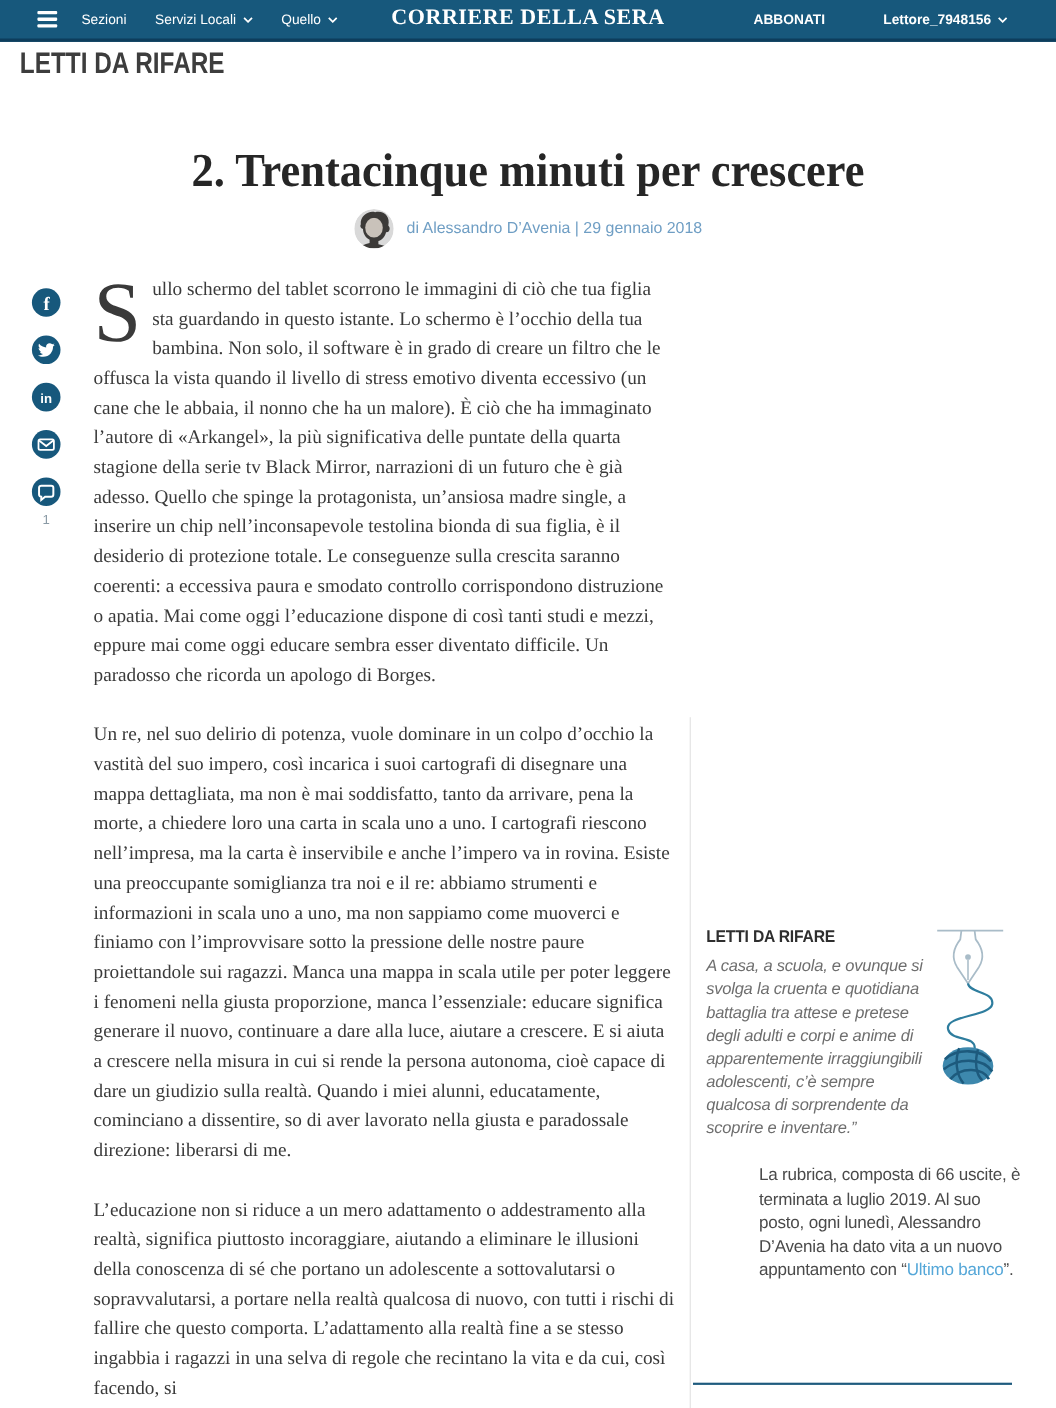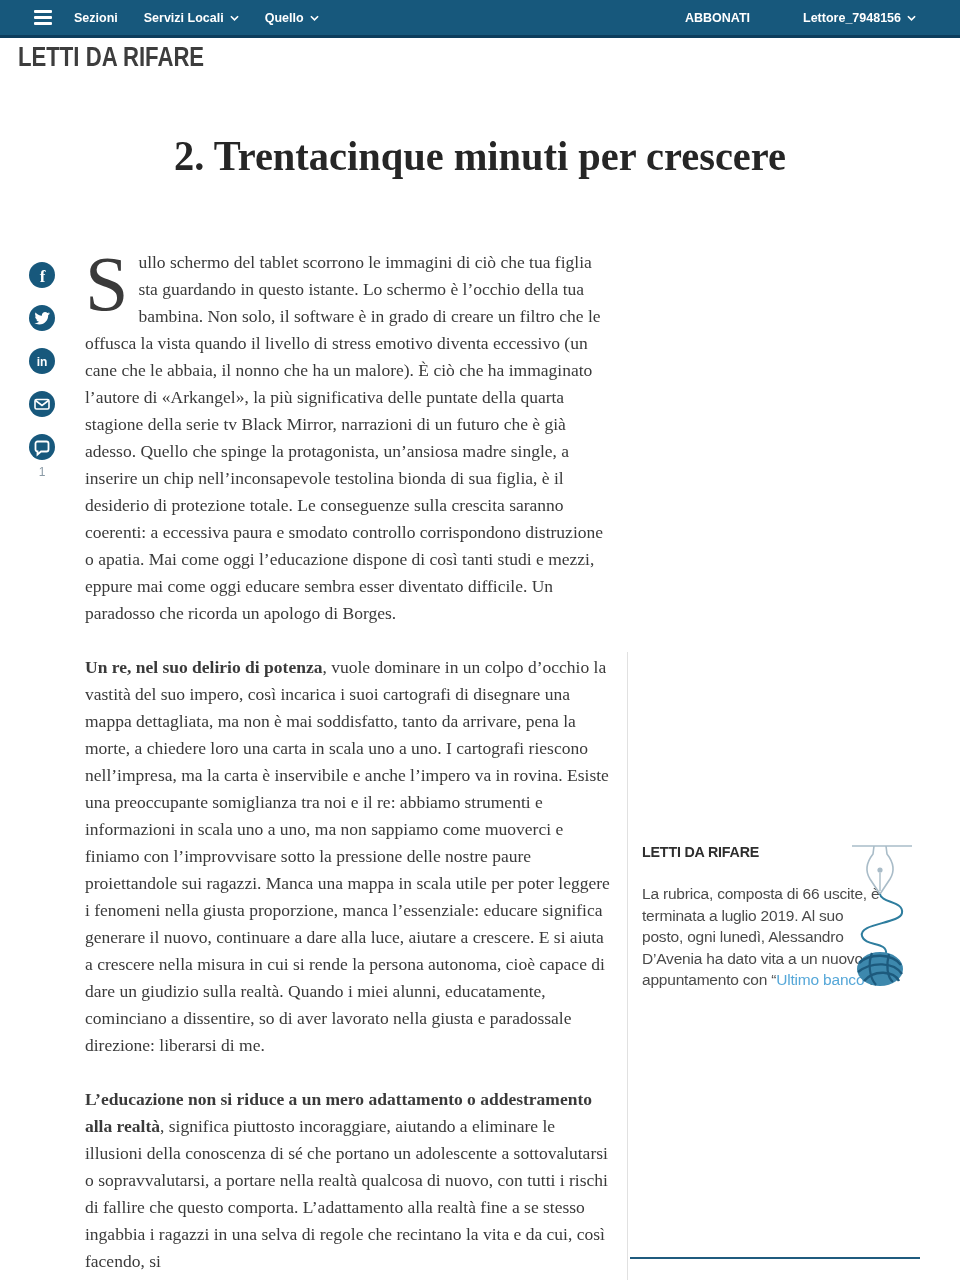--- a/index.html
+++ b/index.html
@@ -3,21 +3,21 @@
 <meta charset="utf-8">
 <style>
   html,body{margin:0;padding:0;background:#fff;}
   .page{position:relative;width:960px;height:1280px;background:#ffffff;overflow:hidden;
         font-family:"Liberation Sans",sans-serif;}
 
   
   .topnav{position:absolute;top:0;left:0;width:960px;height:35px;background:#17587C;
           border-bottom:3px solid #0d3d5c;display:flex;align-items:center;color:#fff;}
   .nav-left{display:flex;align-items:center;gap:26px;padding-left:34px;
-            font-size:12.5px;font-weight:700;}
+            font-size:12.5px;font-weight:400;}
   .nav-item{display:flex;align-items:center;gap:6px;cursor:pointer;white-space:nowrap;}
   .hamburger{display:inline-flex;flex-direction:column;gap:3px;cursor:pointer;margin-right:-4px;}
   .hamburger span{display:block;width:18px;height:3px;background:#fff;border-radius:1px;}
   .chev{width:9px;height:6px;display:inline-block;}
   .nav-logo{position:absolute;left:50%;top:16px;transform:translate(-50%,-50%);
             font-family:"Liberation Serif",serif;font-weight:700;font-size:20px;
             letter-spacing:.5px;white-space:nowrap;}
   .nav-right{margin-left:auto;display:flex;align-items:center;gap:53px;padding-right:44px;
              font-size:12.5px;font-weight:700;}
 
@@ -40,32 +40,32 @@
               align-items:center;gap:15px;}
   .share-btn{width:28px;height:28px;cursor:pointer;}
   .comment-count{font-size:12px;color:#8a9aa5;margin-top:-11px;}
 
   
   .article-body{position:absolute;left:85px;top:249px;width:528px;
                 font-family:"Liberation Serif",serif;font-size:17.5px;line-height:27px;
                 color:#3a3a3a;}
   .article-body p{margin:0 0 27px 0;}
   .drop-cap{float:left;font-size:78px;line-height:60px;padding:5px 10px 0 0;color:#3a3a3a;}
-  .lead{font-weight:700;}
+  .lead{font-weight:400;}
 
   
   .col-divider{position:absolute;left:627px;top:652px;width:1px;height:628px;background:#e1e1e1;}
 
   
   .sidebar{position:absolute;left:642px;top:843px;width:278px;letter-spacing:-.2px;}
   .sidebar-heading{font-size:15.5px;font-weight:700;color:#2e2e2e;margin:0 0 7px 0;
                    transform:scaleX(.92);transform-origin:left top;white-space:nowrap;}
   .sidebar-quote{width:202px;font-style:italic;font-size:15px;line-height:21px;color:#6e6e6e;}
   .sidebar-illustration{position:absolute;top:-2px;right:0;width:78px;height:150px;}
-  .sidebar-info{margin-top:22px;width:238px;font-size:15.5px;line-height:21.5px;color:#4a4a4a;}
+  .sidebar-info{margin-top:22px;width:238px;font-size:15.5px;line-height:21.5px;color:#4a4a4a;margin-left:48px;}
   .sidebar-info a{color:#55a7d8;text-decoration:none;cursor:pointer;}
   .sidebar-divider{position:absolute;left:630px;top:1257px;width:290px;height:2px;background:#1f5b7e;}
 </style>
 </head>
 <body>
 
 <div class="page">
 
   <nav class="topnav">
     <div class="nav-left">
@@ -83,35 +83,52 @@
             <polyline points="1,1 5,5 9,1" fill="none" stroke="#fff" stroke-width="1.8"></polyline>
           </svg>
       </span>
       <span class="nav-item">
         <span>Quello</span>
         <svg class="chev" viewBox="0 0 10 6">
             <polyline points="1,1 5,5 9,1" fill="none" stroke="#fff" stroke-width="1.8"></polyline>
           </svg>
       </span>
     </div>
+    <div class="nav-logo">CORRIERE DELLA SERA</div>
     <div class="nav-right">
       <span class="nav-item">ABBONATI</span>
       <span class="nav-item">
         <span>Lettore_7948156</span>
         <svg class="chev" viewBox="0 0 10 6">
             <polyline points="1,1 5,5 9,1" fill="none" stroke="#fff" stroke-width="1.8"></polyline>
           </svg>
       </span>
     </div>
   </nav>
 
   <div class="breadcrumb">LETTI DA RIFARE</div>
 
   <h1 class="article-title">2. Trentacinque minuti per crescere</h1>
 
+  <div class="byline">
+    <span class="avatar">
+      <svg viewBox="0 0 36 36" width="36" height="36">
+        <circle cx="18" cy="18" r="18" fill="#d9d9d9"></circle>
+        <path d="M6 14 C5 6 14 1 19 3 C27 1 33 7 31 15 C34 18 31 22 29 21 C28 26 24 29 22 29 L22 32 C27 33 32 35 33 36 L3 36 C4 34 10 32 14 31 L14 28 C10 26 8 22 8 18 C6 18 5 15 6 14 Z" fill="#3c3a38"></path>
+        <ellipse cx="18" cy="17" rx="8" ry="9" fill="#c9c2ba"></ellipse>
+        <path d="M9 13 C9 5 27 5 27 13 C27 10 24 8 18 8 C12 8 9 10 9 13 Z" fill="#3c3a38"></path>
+      </svg>
+    </span>
+    <span class="byline-text">
+      <span>di</span>
+      <a>Alessandro D’Avenia</a>
+      <span>|</span>
+      <span>29 gennaio 2018</span>
+    </span>
+  </div>
 
   <div class="share-rail">
     <svg class="share-btn" viewBox="0 0 28 28">
       <circle cx="14" cy="14" r="13" fill="#17587C"></circle>
       <text x="14.5" y="21" font-family="Liberation Serif, serif" font-size="17" font-weight="bold" fill="#fff" text-anchor="middle">f</text>
     </svg>
     <svg class="share-btn" viewBox="0 0 28 28">
       <circle cx="14" cy="14" r="13" fill="#17587C"></circle>
       <g transform="translate(5.5,6) scale(0.70)">
         <path fill="#fff" d="M23.4 4.8c-.8.4-1.7.6-2.6.8.9-.6 1.6-1.4 2-2.5-.9.5-1.9.9-2.9 1.1C19 3.3 17.8 2.8 16.5 2.8c-2.5 0-4.5 2-4.5 4.5 0 .4 0 .7.1 1-3.7-.2-7-2-9.2-4.7-.4.7-.6 1.4-.6 2.3 0 1.6.8 2.9 2 3.7-.7 0-1.4-.2-2-.5v.1c0 2.2 1.5 4 3.6 4.4-.4.1-.8.2-1.2.2-.3 0-.6 0-.9-.1.6 1.8 2.2 3.1 4.2 3.1-1.5 1.2-3.5 1.9-5.6 1.9-.4 0-.7 0-1.1-.1 2 1.3 4.4 2 6.9 2 8.3 0 12.8-6.9 12.8-12.8v-.6c.9-.6 1.7-1.4 2.3-2.3z"></path>
@@ -136,20 +153,21 @@
   <div class="article-body">
     <p><span class="drop-cap">S</span><span>ullo schermo del tablet scorrono le immagini di ciò che tua figlia sta guardando in questo istante. Lo schermo è l’occhio della tua bambina. Non solo, il software è in grado di creare un filtro che le offusca la vista quando il livello di stress emotivo diventa eccessivo (un cane che le abbaia, il nonno che ha un malore). È ciò che ha immaginato l’autore di «Arkangel», la più significativa delle puntate della quarta stagione della serie tv Black Mirror, narrazioni di un futuro che è già adesso. Quello che spinge la protagonista, un’ansiosa madre single, a inserire un chip nell’inconsapevole testolina bionda di sua figlia, è il desiderio di protezione totale. Le conseguenze sulla crescita saranno coerenti: a eccessiva paura e smodato controllo corrispondono distruzione o apatia. Mai come oggi l’educazione dispone di così tanti studi e mezzi, eppure mai come oggi educare sembra esser diventato difficile. Un paradosso che ricorda un apologo di Borges.</span></p>
     <p><span class="lead">Un re, nel suo delirio di potenza</span><span>, vuole dominare in un colpo d’occhio la vastità del suo impero, così incarica i suoi cartografi di disegnare una mappa dettagliata, ma non è mai soddisfatto, tanto da arrivare, pena la morte, a chiedere loro una carta in scala uno a uno. I cartografi riescono nell’impresa, ma la carta è inservibile e anche l’impero va in rovina. Esiste una preoccupante somiglianza tra noi e il re: abbiamo strumenti e informazioni in scala uno a uno, ma non sappiamo come muoverci e finiamo con l’improvvisare sotto la pressione delle nostre paure proiettandole sui ragazzi. Manca una mappa in scala utile per poter leggere i fenomeni nella giusta proporzione, manca l’essenziale: educare significa generare il nuovo, continuare a dare alla luce, aiutare a crescere. E si aiuta a crescere nella misura in cui si rende la persona autonoma, cioè capace di dare un giudizio sulla realtà. Quando i miei alunni, educatamente, cominciano a dissentire, so di aver lavorato nella giusta e paradossale direzione: liberarsi di me.</span></p>
     <p><span class="lead">L’educazione non si riduce a un mero adattamento o addestramento alla realtà</span><span>, significa piuttosto incoraggiare, aiutando a eliminare le illusioni della conoscenza di sé che portano un adolescente a sottovalutarsi o sopravvalutarsi, a portare nella realtà qualcosa di nuovo, con tutti i rischi di fallire che questo comporta. L’adattamento alla realtà fine a se stesso ingabbia i ragazzi in una selva di regole che recintano la vita e da cui, così facendo, si</span></p>
   </div>
 
   <div class="col-divider"></div>
 
   <aside class="sidebar">
     <h3 class="sidebar-heading">LETTI DA RIFARE</h3>
+    <div class="sidebar-quote">A casa, a scuola, e ovunque si svolga la cruenta e quotidiana battaglia tra attese e pretese degli adulti e corpi e anime di apparentemente irraggiungibili adolescenti, c’è sempre qualcosa di sorprendente da scoprire e inventare.”</div>
     <svg class="sidebar-illustration" viewBox="0 0 78 150">
       <line x1="10" y1="5" x2="70" y2="5" stroke="#a9bcc8" stroke-width="1.6"></line>
       <path d="M32 5 L31 13 C24 22 23 30 28 38 L38 53 L48 38 C53 30 52 22 45 13 L44 5" fill="none" stroke="#a9bcc8" stroke-width="1.6"></path>
       <circle cx="38" cy="29" r="2.6" fill="#a9bcc8"></circle>
       <line x1="38" y1="31.5" x2="38" y2="50" stroke="#a9bcc8" stroke-width="1.4"></line>
       <path d="M38 53 C39 62 62 60 60 72 C58 83 16 82 20 95 C23 106 46 100 44 113" fill="none" stroke="#2e7d9e" stroke-width="2"></path>
       <ellipse cx="38" cy="128" rx="23" ry="17" fill="#3d88ad"></ellipse>
       <path d="M17 122 C28 112 50 112 59 124" fill="none" stroke="#1d5a7d" stroke-width="2.4"></path>
       <path d="M16 131 C30 120 52 121 60 133" fill="none" stroke="#1d5a7d" stroke-width="2.4"></path>
       <path d="M22 140 C32 128 52 130 57 140" fill="none" stroke="#1d5a7d" stroke-width="2.4"></path>

